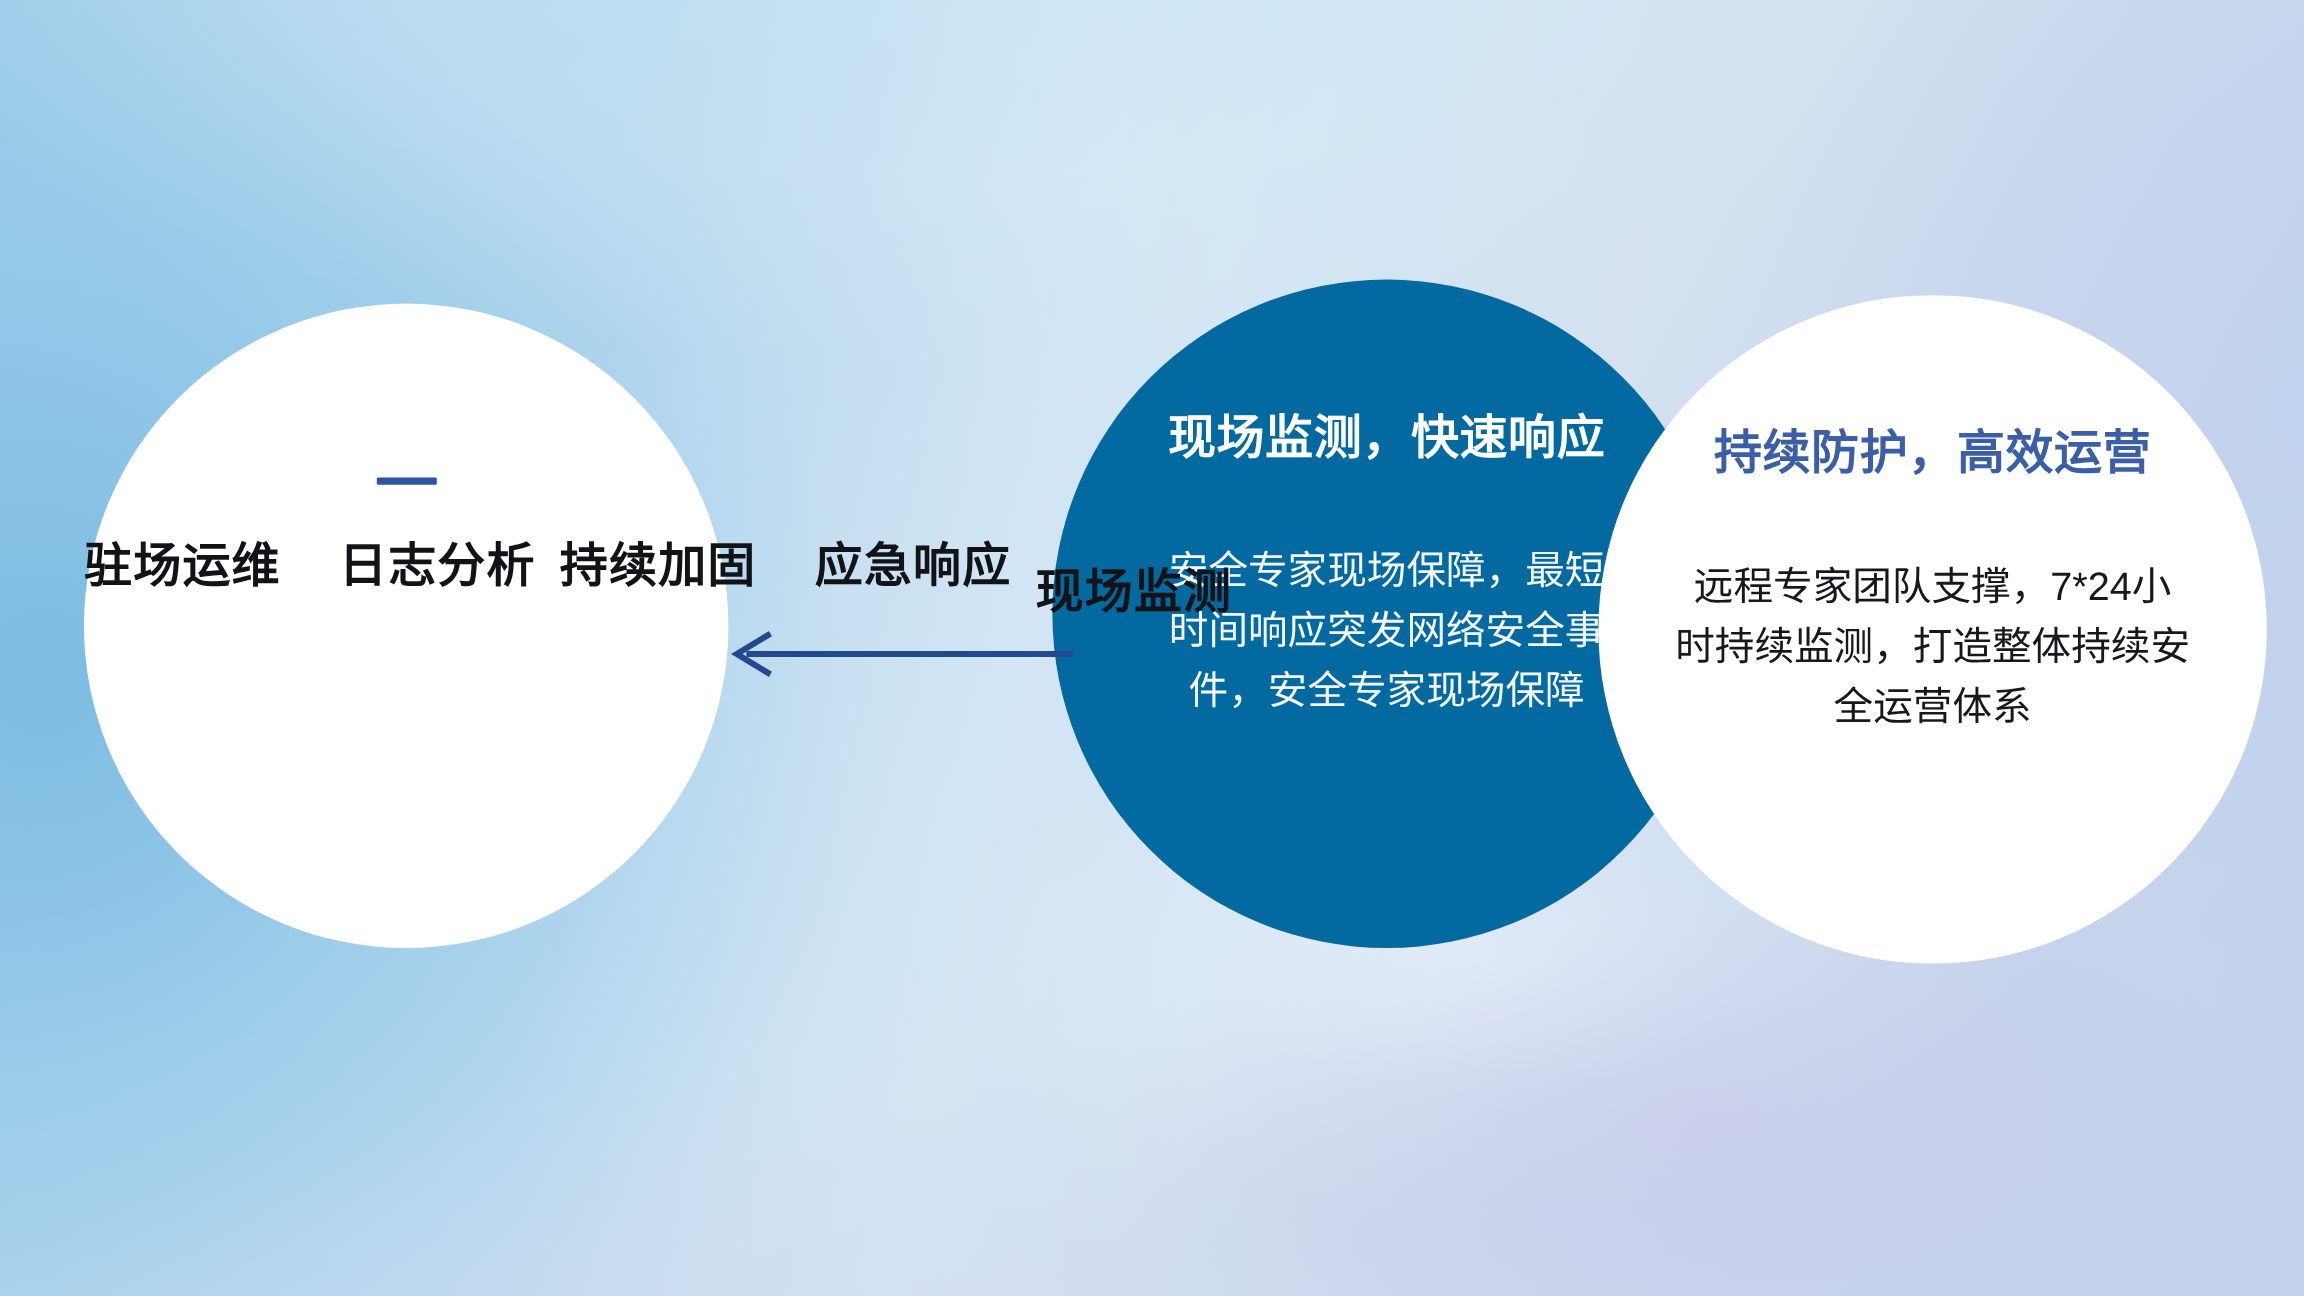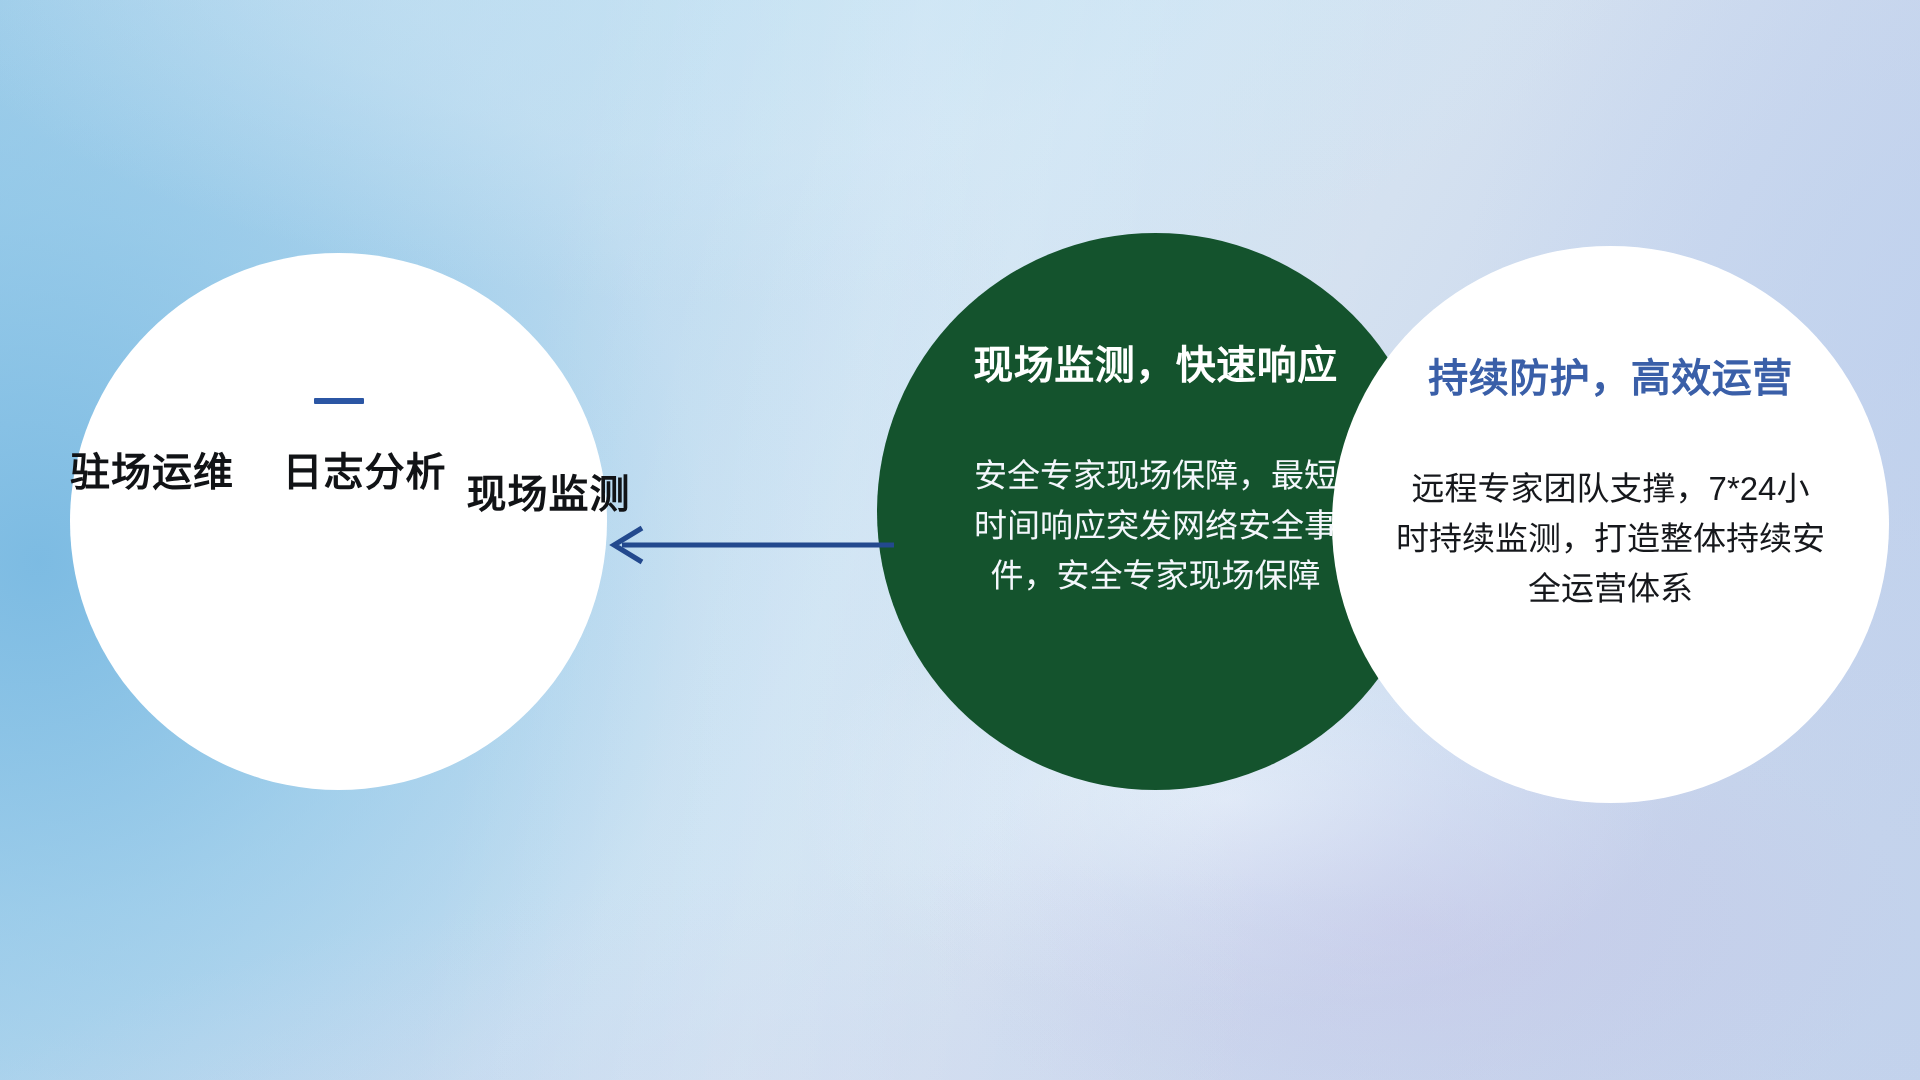--- a/index.html
+++ b/index.html
@@ -95,21 +95,21 @@
     left: 70px;
     top: 253px;
     width: 537px;
     height: 537px;
   }
   #circle-middle {
     left: 877px;
     top: 233px;
     width: 557px;
     height: 557px;
-    background: #14532d;
+    background: #0369a1;
   }
   #circle-right {
     left: 1332px;
     top: 246px;
     width: 557px;
     height: 557px;
   }
 
   
   .circle-content {
@@ -236,18 +236,19 @@
   <svg id="flow-arrow" viewBox="0 0 300 60">
     <line x1="298" y1="30" x2="26" y2="30" stroke="#23498E" stroke-width="5"></line>
     <polyline points="46,13 18,30 46,47" fill="none" stroke="#23498E" stroke-width="5" stroke-linejoin="miter" stroke-linecap="butt"></polyline>
   </svg>
 
   <div id="circle-left" class="circle circle-white">
     <div class="circle-content">
       <div class="accent-dash"></div>
       <div class="tag-rows">
         <div class="tag-row">驻场运维    日志分析</div>
+        <div class="tag-row">持续加固    应急响应</div>
         <div class="tag-row third">现场监测</div>
       </div>
     </div>
   </div>
 
 </div>
 
 </body></html>

